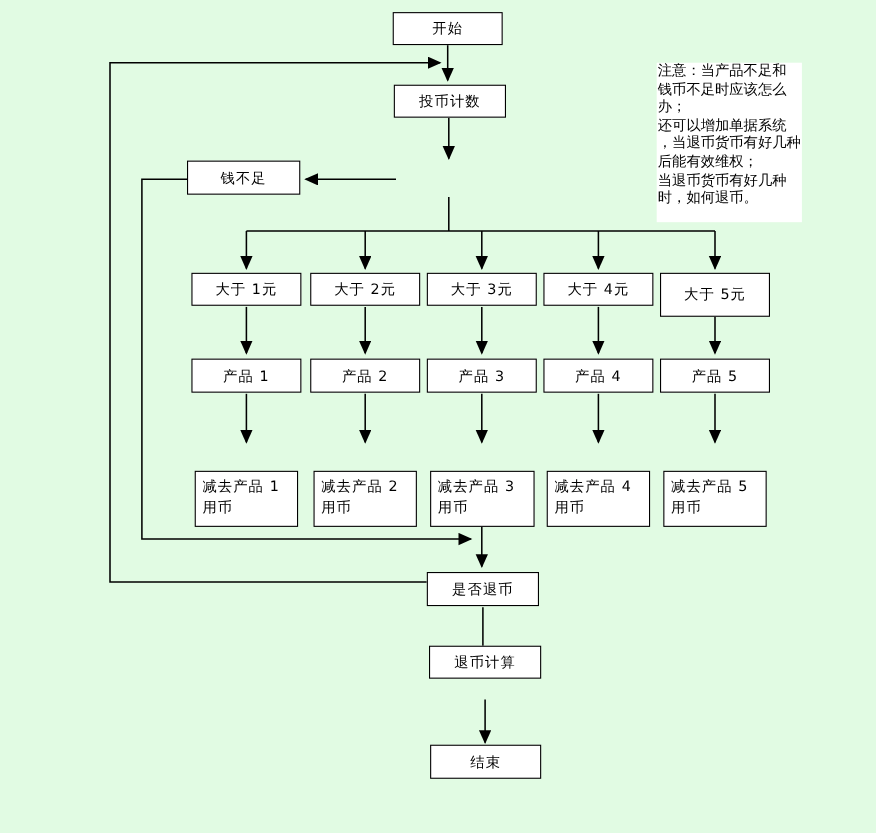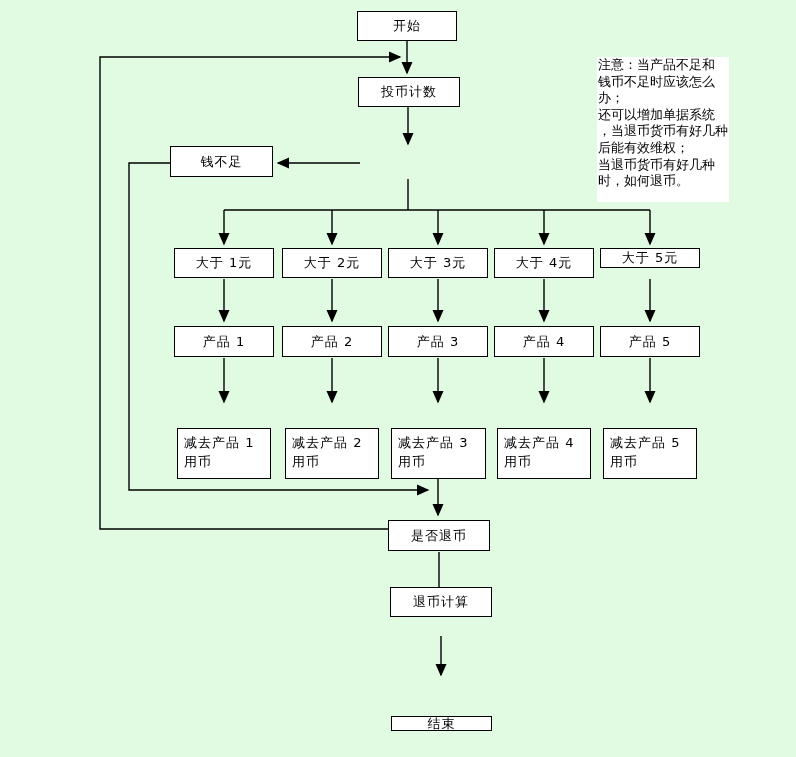--- a/index.html
+++ b/index.html
@@ -117,21 +117,21 @@
 
   <div class="box" style="left:358px;top:77px;width:102px;height:30px">投币计数</div>
 
 
   <div class="box" style="left:170px;top:146px;width:103px;height:31px">钱不足</div>
 
   <div class="box" style="left:174px;top:248px;width:100px;height:30px">大于 1元</div>
   <div class="box" style="left:282px;top:248px;width:100px;height:30px">大于 2元</div>
   <div class="box" style="left:388px;top:248px;width:100px;height:30px">大于 3元</div>
   <div class="box" style="left:494px;top:248px;width:100px;height:30px">大于 4元</div>
-  <div class="box" style="left:600px;top:248px;width:100px;height:20px">大于 5元</div>
+  <div class="box" style="left:600px;top:248px;width:100px;height:40px">大于 5元</div>
 
   <div class="box" style="left:174px;top:326px;width:100px;height:31px">产品 1</div>
   <div class="box" style="left:282px;top:326px;width:100px;height:31px">产品 2</div>
   <div class="box" style="left:388px;top:326px;width:100px;height:31px">产品 3</div>
   <div class="box" style="left:494px;top:326px;width:100px;height:31px">产品 4</div>
   <div class="box" style="left:600px;top:326px;width:100px;height:31px">产品 5</div>
 
   <div class="box subtract" style="left:177px;top:408px;width:94px;height:51px">
     <div>减去产品 1</div>
     <div>用币</div>
@@ -150,21 +150,21 @@
   </div>
   <div class="box subtract" style="left:603px;top:408px;width:94px;height:51px">
     <div>减去产品 5</div>
     <div>用币</div>
   </div>
 
   <div class="box" style="left:388px;top:520px;width:102px;height:31px">是否退币</div>
 
   <div class="box" style="left:390px;top:587px;width:102px;height:30px">退币计算</div>
 
-  <div class="box" style="left:391px;top:716px;width:101px;height:15px">结束</div>
+  <div class="box" style="left:391px;top:677px;width:101px;height:31px">结束</div>
 
   <div class="note">
     <div>注意：当产品不足和</div>
     <div>钱币不足时应该怎么</div>
     <div>办；</div>
     <div>还可以增加单据系统</div>
     <div>，当退币货币有好几种</div>
     <div>后能有效维权；</div>
     <div>当退币货币有好几种</div>
     <div>时，如何退币。</div>

